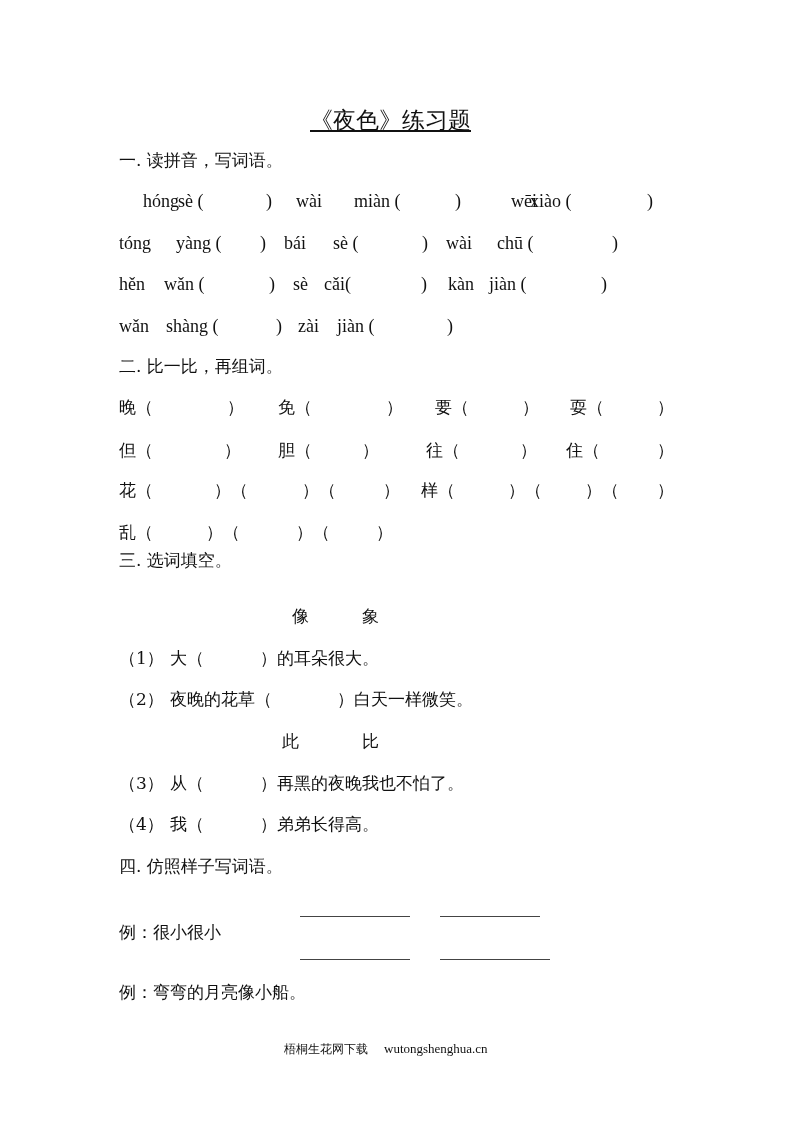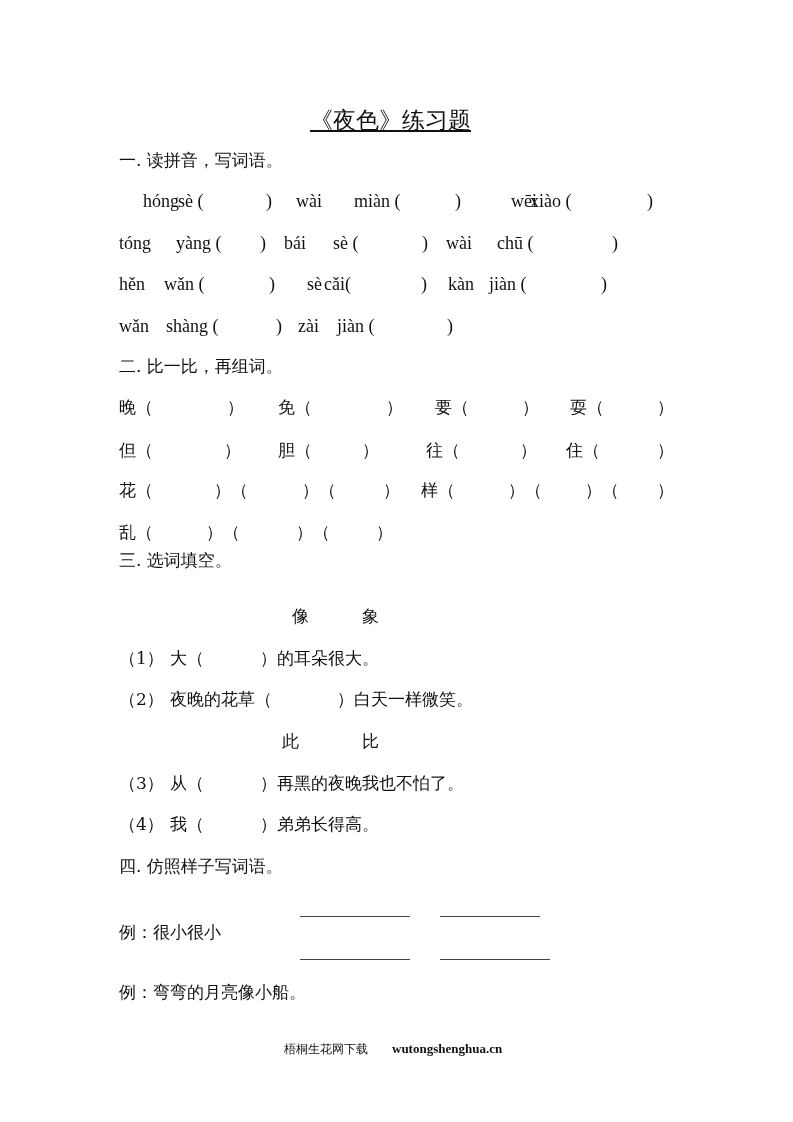--- a/index.html
+++ b/index.html
@@ -43,21 +43,21 @@
     <span class="t py" style="left:422px; top:234px;">)</span>
     <span class="t py" style="left:446px; top:234px;">wài</span>
     <span class="t py" style="left:497px; top:234px;">chū (</span>
     <span class="t py" style="left:612px; top:234px;">)</span>
   </div>
 
   <div>
     <span class="t py" style="left:119px; top:275px;">hěn</span>
     <span class="t py" style="left:164px; top:275px;">wǎn (</span>
     <span class="t py" style="left:269px; top:275px;">)</span>
-    <span class="t py" style="left:307px; top:275px;">sè</span>
+    <span class="t py" style="left:293px; top:275px;">sè</span>
     <span class="t py" style="left:324px; top:275px;">cǎi(</span>
     <span class="t py" style="left:421px; top:275px;">)</span>
     <span class="t py" style="left:448px; top:275px;">kàn</span>
     <span class="t py" style="left:489px; top:275px;">jiàn (</span>
     <span class="t py" style="left:601px; top:275px;">)</span>
   </div>
 
   <div>
     <span class="t py" style="left:119px; top:317px;">wǎn</span>
     <span class="t py" style="left:166px; top:317px;">shàng (</span>
@@ -146,16 +146,16 @@
   <div class="t cn" style="left:119px; top:900px;margin-top:24px;">例：很小很小</div>
   <div class="blank-line" style="left:300px; top:916px; width:110px;"></div>
   <div class="blank-line" style="left:440px; top:916px; width:100px;"></div>
   <div class="blank-line" style="left:300px; top:959px; width:110px;"></div>
   <div class="blank-line" style="left:440px; top:959px; width:110px;"></div>
 
   <div class="t cn" style="left:119px; top:984px;">例：弯弯的月亮像小船。</div>
 
   <div>
     <span class="t cn footer" style="left:284px; top:1043px;">梧桐生花网下载</span>
-    <span class="t footer-py" style="left:392px; top:1042px;font-weight:bold;">wutongshenghua.cn</span>
+    <span class="t footer-py" style="left:384px; top:1042px;">wutongshenghua.cn</span>
   </div>
 
 </div>
 
 </body></html>

